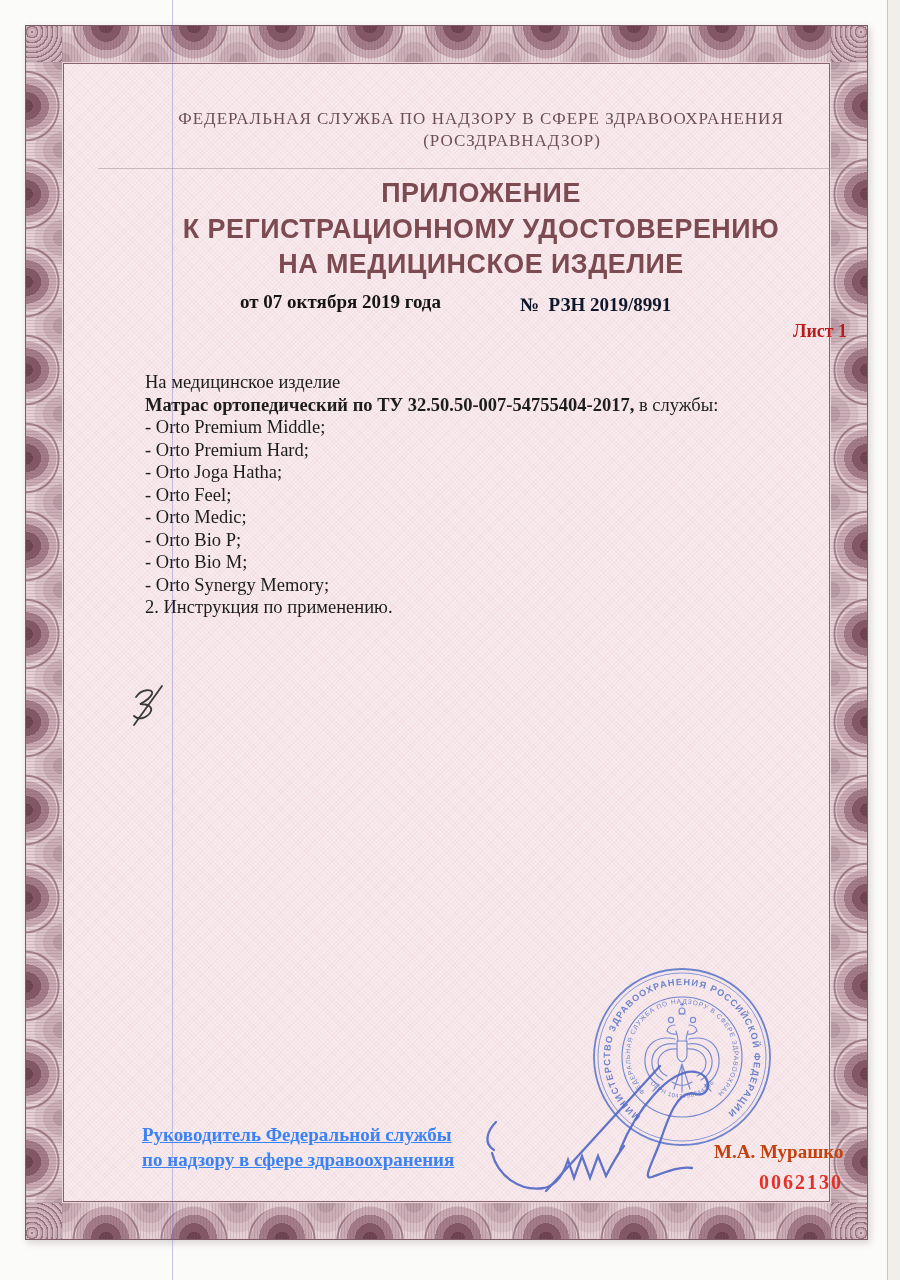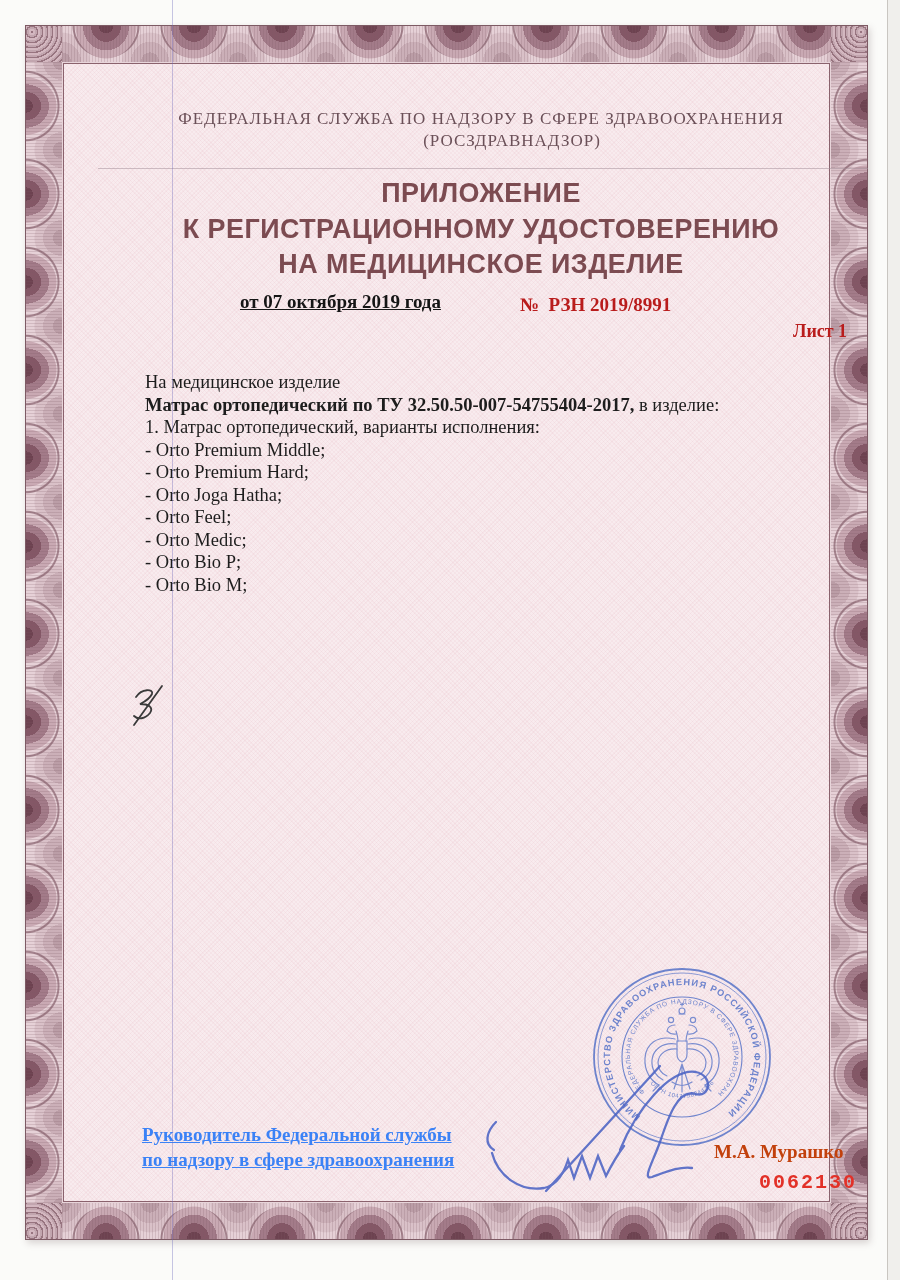--- a/index.html
+++ b/index.html
@@ -62,39 +62,39 @@
     font-size:17px;letter-spacing:1px;color:#6b5058;
   }
   .hdr1{top:109px;} .hdr2{top:131px;padding-left:31px;}
   .sep-line{position:absolute;left:66px;top:168px;width:770px;height:1px;background:rgba(160,140,150,.5);}
   .title{
     position:absolute;left:63px;width:772px;text-align:center;top:175px;
     font-family:"Liberation Sans", sans-serif;font-weight:bold;
     font-size:28px;line-height:35.5px;color:#7c4b51;
     transform:scaleX(.96);letter-spacing:.5px;
   }
-  .date-label{position:absolute;left:208px;top:291px;font-size:19px;font-weight:bold;color:#151515;text-decoration:underline;}
-  .number-label{position:absolute;left:488px;top:294px;font-size:19px;font-weight:bold;color:#b91c1c;white-space:pre;}
+  .date-label{position:absolute;left:208px;top:291px;font-size:19px;font-weight:bold;color:#151515;}
+  .number-label{position:absolute;left:488px;top:294px;font-size:19px;font-weight:bold;color:#0f172a;white-space:pre;}
   .sheet-label{position:absolute;left:761px;top:321px;font-size:18px;font-weight:bold;color:#b91c1c;}
   .body-text{
     position:absolute;left:113px;top:371px;width:640px;
     font-size:18.5px;line-height:22.5px;color:#1d1d1d;
   }
   .body-text .b{font-weight:bold;}
   .closing-mark{position:absolute;left:95px;top:683px;}
   .stamp{position:absolute;left:555px;top:962px;opacity:.88;}
   .signature{position:absolute;left:448px;top:1058px;}
   .official-title{
     position:absolute;left:110px;font-size:19px;font-weight:bold;color:#3b82f6;text-decoration:underline;
   }
   .ot1{top:1124px;} .ot2{top:1149px;}
   .official-name{position:absolute;left:682px;top:1141px;font-size:19px;font-weight:bold;color:#c2410c;}
   .serial{
     position:absolute;left:727px;top:1171px;
-    font-family:Liberation Mono, monospace;font-size:20px;font-weight:bold;
+    font-family:Liberation Serif, serif;font-size:20px;font-weight:bold;
     letter-spacing:2px;color:#e23128;
   }
   
   .scan-vline{position:absolute;left:172px;top:0;width:1px;height:1280px;background:rgba(110,108,190,.38);}
 </style>
 </head>
 <body>
 
 <div class="page-edge-strip"></div>
 <div class="page-edge-line"></div>
@@ -123,29 +123,30 @@
     <div>К РЕГИСТРАЦИОННОМУ УДОСТОВЕРЕНИЮ</div>
     <div>НА МЕДИЦИНСКОЕ ИЗДЕЛИЕ</div>
   </div>
 
   <div class="date-label">от 07 октября 2019 года</div>
   <div class="number-label">№  РЗН 2019/8991</div>
   <div class="sheet-label">Лист 1</div>
 
   <div class="body-text">
     <div>На медицинское изделие</div>
-    <div><span class="b">Матрас ортопедический по ТУ 32.50.50-007-54755404-2017,</span><span> в изделие:</span></div>
-    <div>1. Матрас ортопедический, варианты исполнения:</div>
+    <div><span class="b">Матрас ортопедический по ТУ 32.50.50-007-54755404-2017,</span><span> в службы:</span></div>
     <div>- Orto Premium Middle;</div>
     <div>- Orto Premium Hard;</div>
     <div>- Orto Joga Hatha;</div>
     <div>- Orto Feel;</div>
     <div>- Orto Medic;</div>
     <div>- Orto Bio P;</div>
     <div>- Orto Bio M;</div>
+    <div>- Orto Synergy Memory;</div>
+    <div>2. Инструкция по применению.</div>
   </div>
 
   <svg class="closing-mark" width="46" height="46" viewBox="0 0 46 46">
     <g fill="none" stroke="#3a3a3a" stroke-width="1.8" stroke-linecap="round">
       <path d="M35,3 L7,42"></path>
       <path d="M9,14 C15,5 27,6 25,11 C22,17 15,20 13,21 C21,21 27,24 23,30 C18,36 11,37 7,33"></path>
     </g>
   </svg>
 
   <svg class="stamp" width="190" height="190" viewBox="0 0 190 190">

